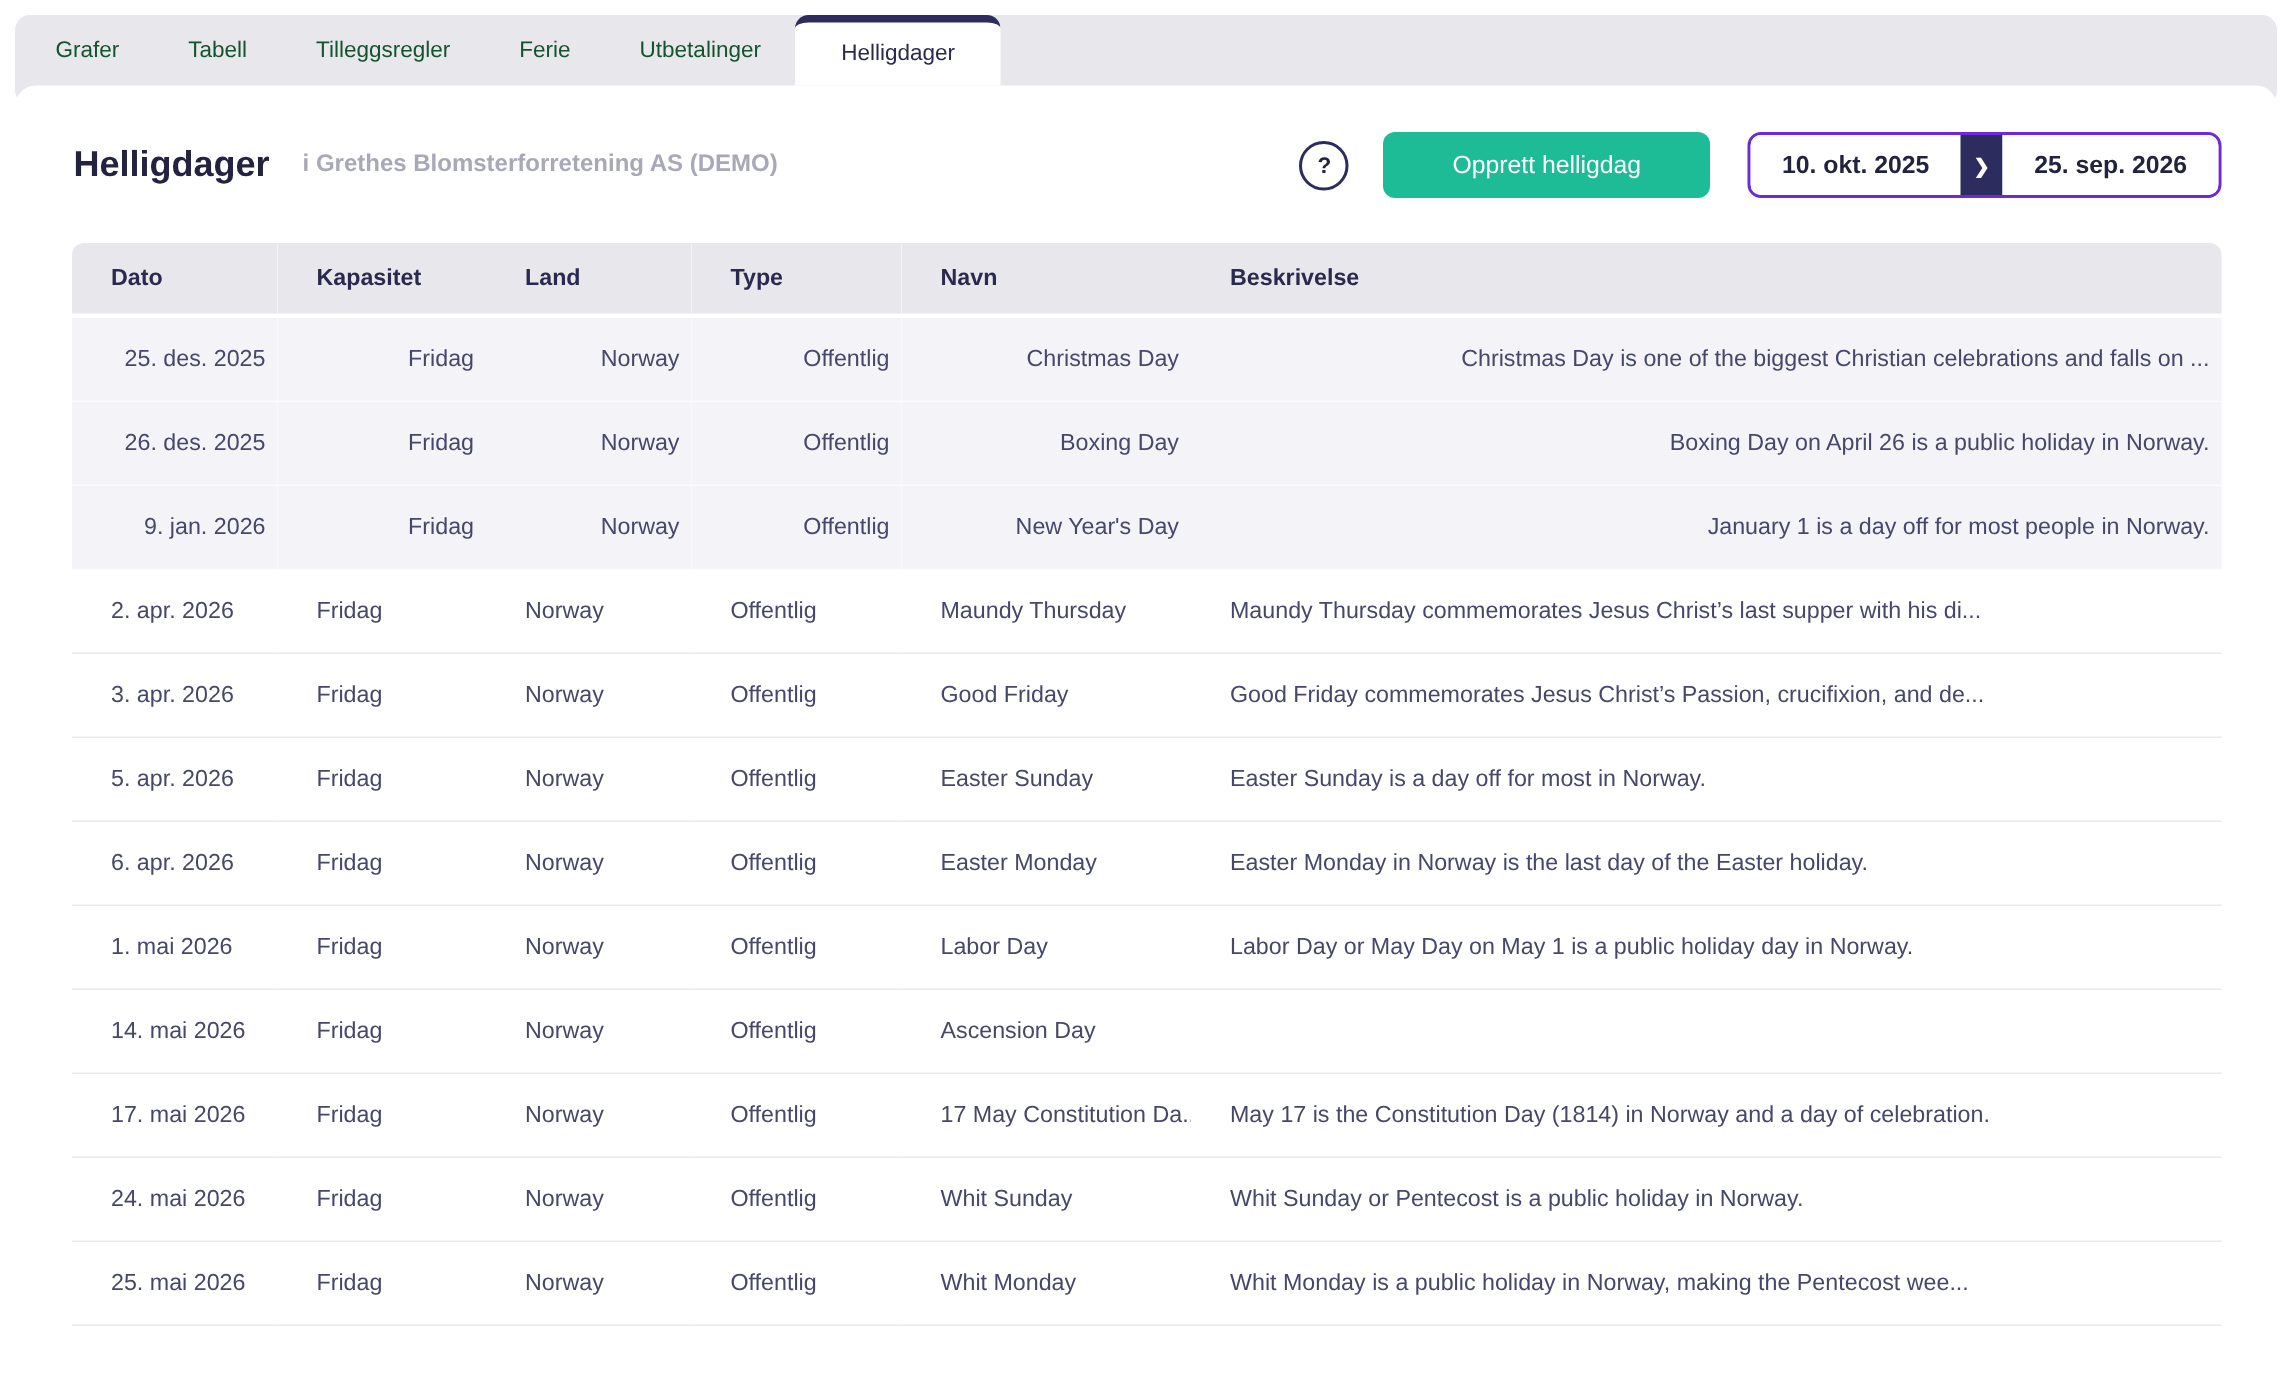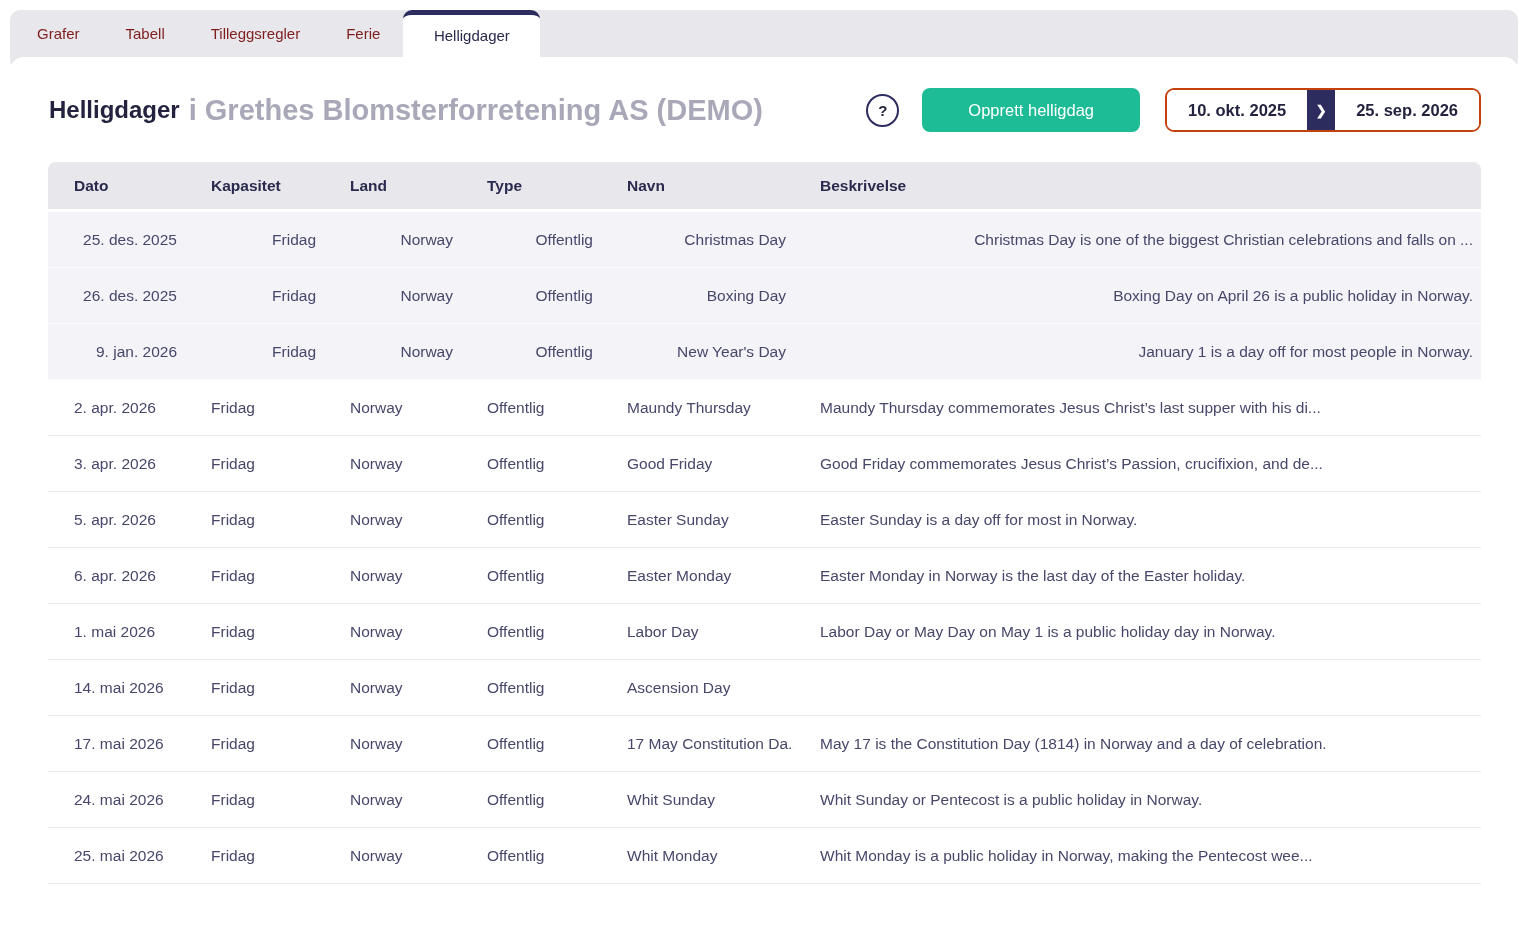--- a/index.html
+++ b/index.html
@@ -8,49 +8,49 @@
     background:#ffffff;font-family:"Liberation Sans",sans-serif;
     -webkit-font-smoothing:antialiased;
   }
   
   .tab-strip{
     position:absolute;left:10px;right:9px;top:10px;height:60px;
     background:#e7e7ec;border-radius:10px;
     display:flex;align-items:flex-start;padding-left:4px;box-sizing:border-box;
   }
   .tab{
-    height:34px;line-height:47px;padding:0 23px;font-size:15px;color:#7f1d1d;
+    height:34px;line-height:47px;padding:0 23px;font-size:15px;color:#14532d;
     cursor:pointer;white-space:nowrap;
   }
   .tab.active{
     background:#ffffff;border-top:5px solid #2d2c5e;border-radius:9px 9px 0 0;
     line-height:42px;height:42px;width:91px;text-align:center;color:#2a2a4e;
   }
   
   .card{
     position:absolute;left:10px;right:9px;top:57px;bottom:0;
     background:#ffffff;border-radius:14px 14px 0 0;
   }
   .header-row{
     display:flex;align-items:center;
     margin:31px 37px 0 39px;height:44px;
   }
   .page-title{font-size:24px;font-weight:bold;color:#23233f;}
-  .page-subtitle{font-size:29px;font-weight:bold;color:#a8a8b8;margin-left:9px;text-align:center;}
+  .page-subtitle{font-size:16px;font-weight:bold;color:#a8a8b8;margin-left:22px;text-align:center;}
   .help-button{
     margin-left:auto;width:29px;height:29px;border:2px solid #2d2c5e;border-radius:50%;
     display:flex;align-items:center;justify-content:center;
     font-size:15px;font-weight:bold;color:#23233f;background:#fff;cursor:pointer;flex:0 0 auto;
   }
   .create-button{
     margin-left:23px;height:44px;padding:0 46px;background:#1ebc96;color:#ffffff;
     border:none;border-radius:8px;font-size:16.5px;font-family:inherit;cursor:pointer;
   }
   .date-range{
-    margin-left:25px;height:44px;border:2px solid #c2410c;border-radius:9px;
+    margin-left:25px;height:44px;border:2px solid #6d28d9;border-radius:9px;
     display:flex;align-items:stretch;overflow:hidden;background:#ffffff;box-sizing:border-box;
   }
   .date-range .date-btn{
     display:flex;align-items:center;padding:0 21px;
     font-size:16.5px;font-weight:bold;color:#23233f;cursor:pointer;background:#fff;border:none;
     font-family:inherit;
   }
   .date-sep{
     width:28px;background:#2d2c5e;color:#ffffff;display:flex;align-items:center;justify-content:center;
     font-size:13px;font-weight:bold;cursor:pointer;
@@ -72,20 +72,21 @@
   tr.highlighted td{background:#f3f3f8;border-bottom-color:#fbfbfd;text-align:right;}
 </style>
 </head>
 <body>
 
 <div class="tab-strip">
     <div class="tab">Grafer</div>
     <div class="tab">Tabell</div>
     <div class="tab">Tilleggsregler</div>
     <div class="tab">Ferie</div>
+    <div class="tab">Utbetalinger</div>
     <div class="tab active">Helligdager</div>
   </div>
 
 <div class="card">
 
   <div class="header-row">
     <span class="page-title">Helligdager</span>
     <span class="page-subtitle">i Grethes Blomsterforretening AS (DEMO)</span>
 
     <div class="help-button">

